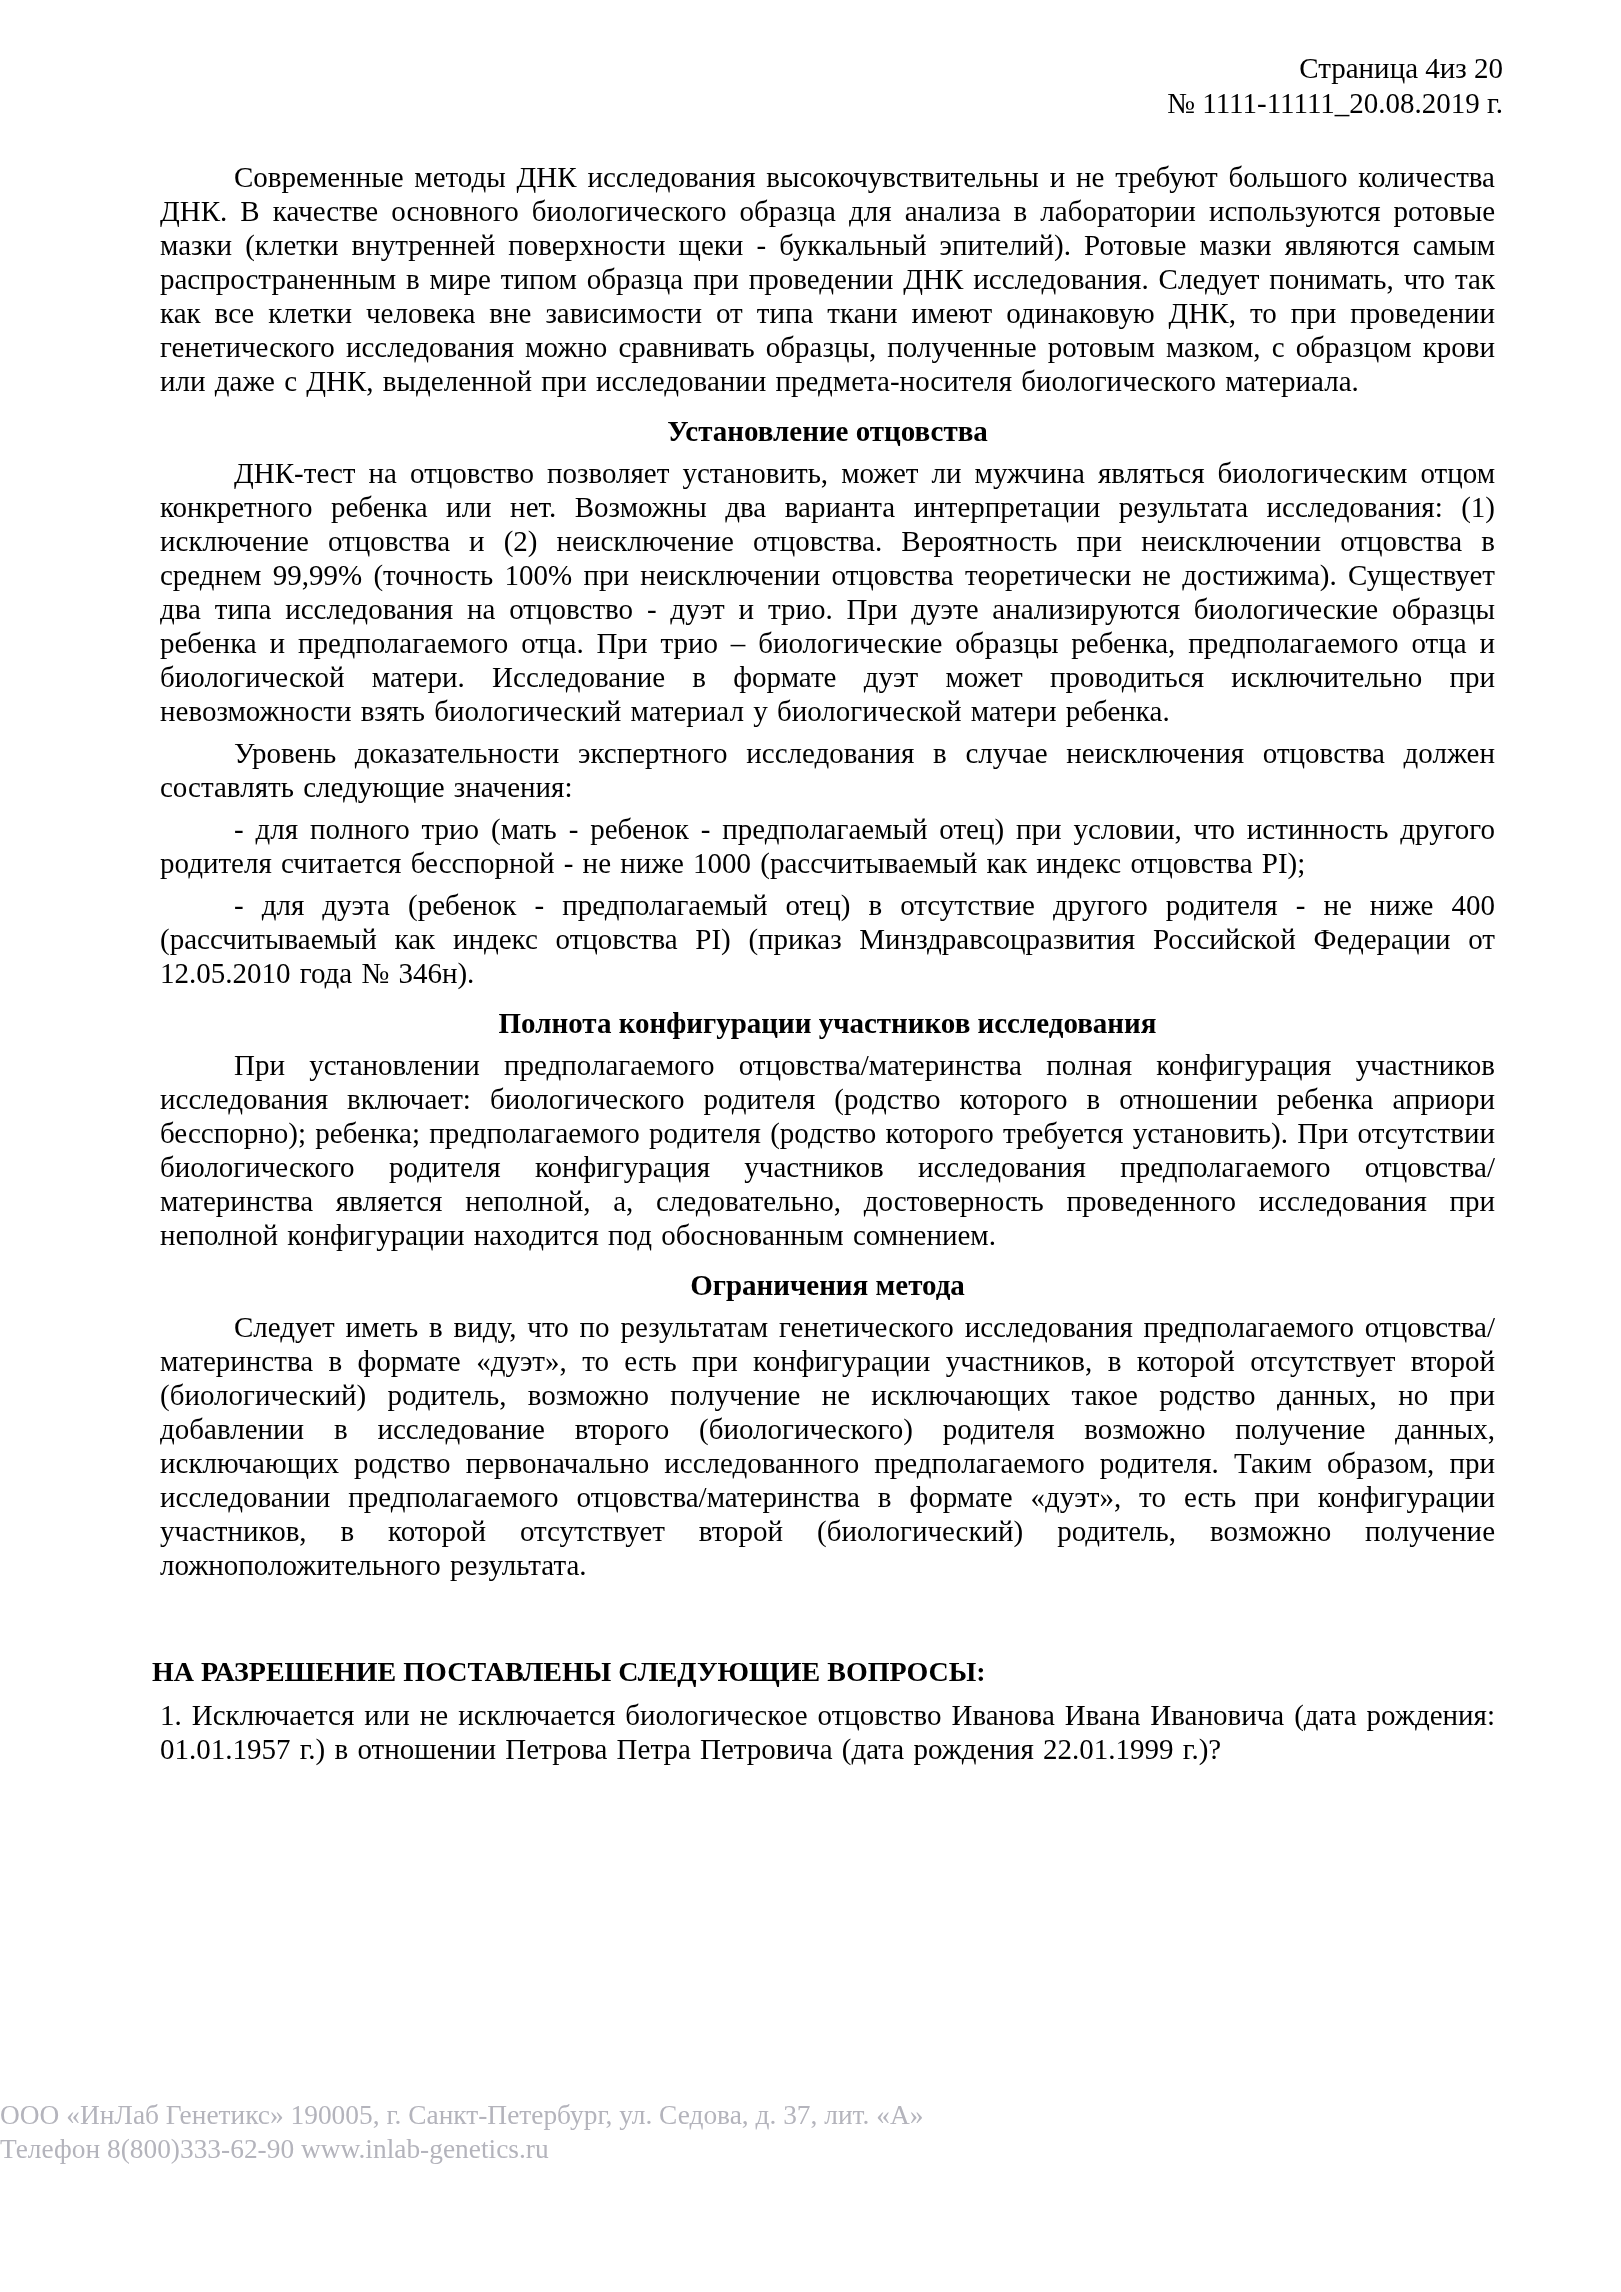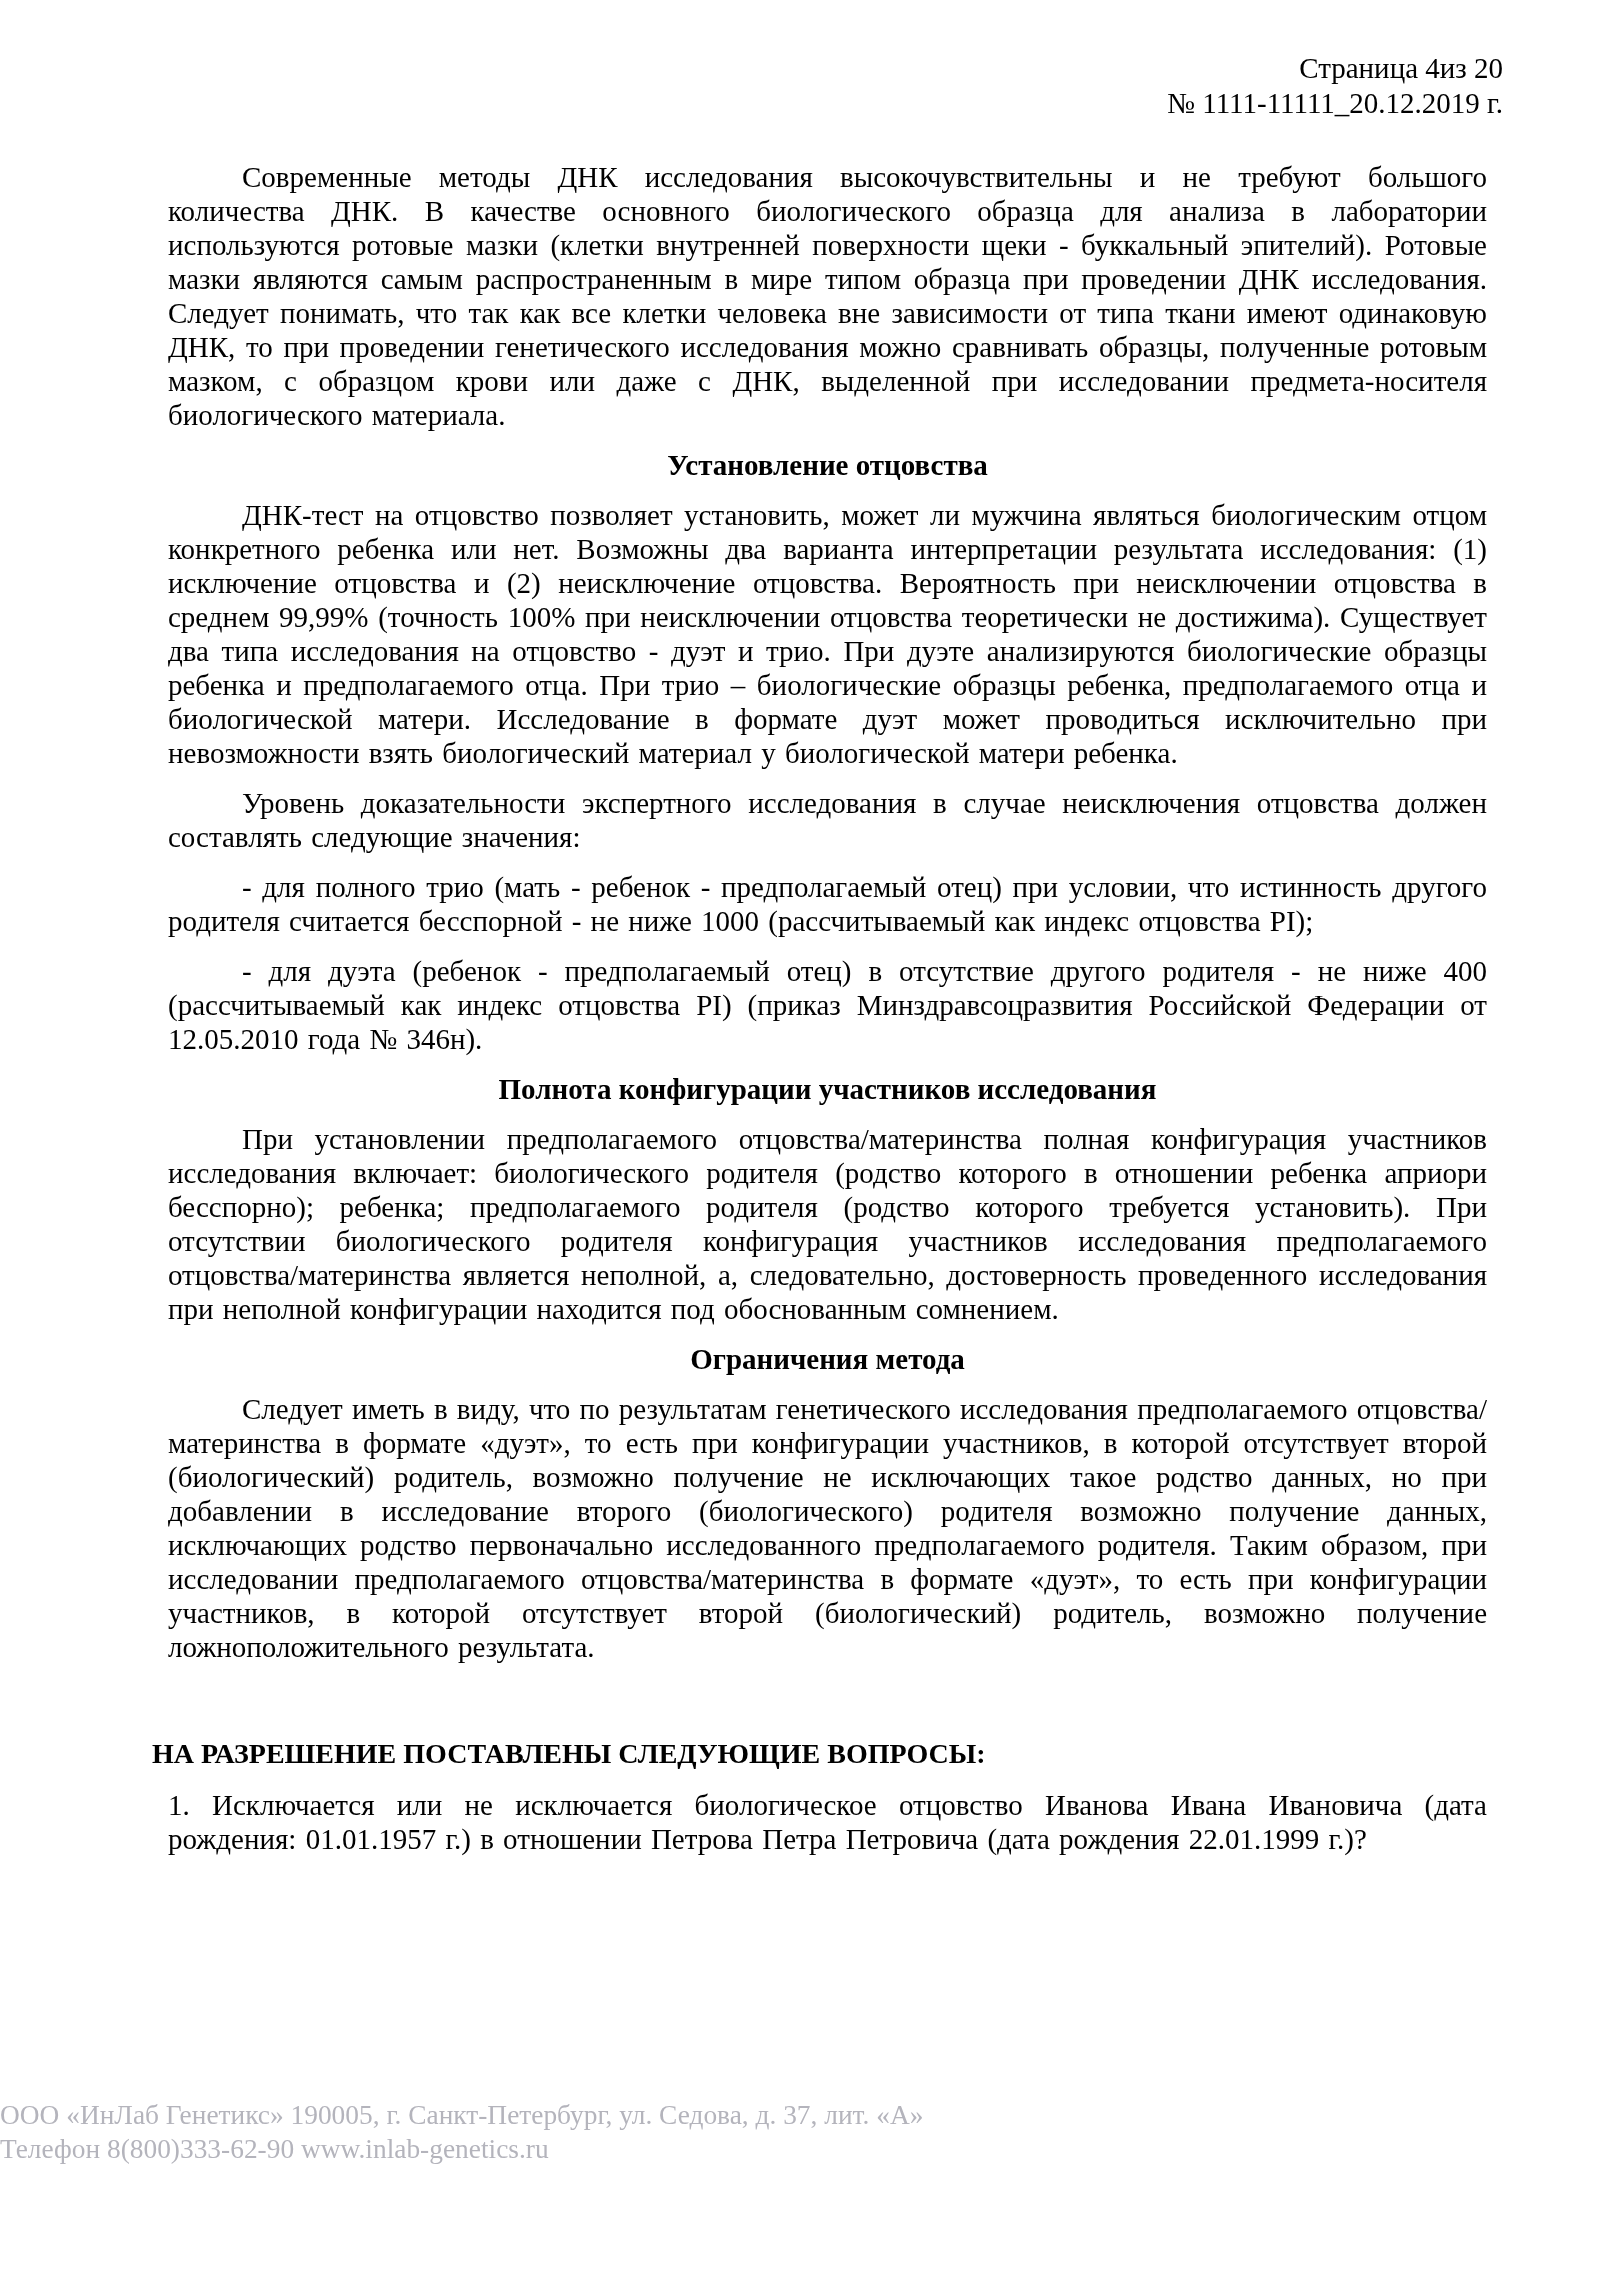--- a/index.html
+++ b/index.html
@@ -26,21 +26,21 @@
   .doc-header {
     text-align: right;
     font-size: 29px;
     line-height: 35px;
   }
   .doc-header div { white-space: nowrap; }
   .body-text {
     margin-top: 39px;
   }
   p.para {
-    margin: 16px;
+    margin: 8px;
     font-size: 29px;
     line-height: 34px;
     text-align: justify;
     text-indent: 74px;
     word-spacing: 2px;
   }
   p.para.no-indent { text-indent: 0; }
   h2.section-heading {
     margin: 16px 0 0 0;
     font-size: 29px;
@@ -67,21 +67,21 @@
   }
 </style>
 </head>
 <body>
 
 <div class="page">
   <div class="content">
 
     <div class="doc-header">
       <div>Страница 4из 20</div>
-      <div>№ 1111-11111_20.12.2019 г.</div>
+      <div>№ 1111-11111_20.08.2019 г.</div>
     </div>
 
     <div class="body-text">
       <p class="para">Современные методы ДНК исследования высокочувствительны и не требуют большого количества ДНК. В качестве основного биологического образца для анализа в лаборатории используются ротовые мазки (клетки внутренней поверхности щеки - буккальный эпителий). Ротовые мазки являются самым распространенным в мире типом образца при проведении ДНК исследования. Следует понимать, что так как все клетки человека вне зависимости от типа ткани имеют одинаковую ДНК, то при проведении генетического исследования можно сравнивать образцы, полученные ротовым мазком, с образцом крови или даже с ДНК, выделенной при исследовании предмета-носителя биологического материала.</p>
 
       <h2 class="section-heading">Установление отцовства</h2>
       <p class="para">ДНК-тест на отцовство позволяет установить, может ли мужчина являться биологическим отцом конкретного ребенка или нет. Возможны два варианта интерпретации результата исследования: (1) исключение отцовства и (2) неисключение отцовства. Вероятность при неисключении отцовства в среднем 99,99% (точность 100% при неисключении отцовства теоретически не достижима). Существует два типа исследования на отцовство - дуэт и трио. При дуэте анализируются биологические образцы ребенка и предполагаемого отца. При трио – биологические образцы ребенка, предполагаемого отца и биологической матери. Исследование в формате дуэт может проводиться исключительно при невозможности взять биологический материал у биологической матери ребенка.</p>
 
       <p class="para">Уровень доказательности экспертного исследования в случае неисключения отцовства должен составлять следующие значения:</p>
       <p class="para">- для полного трио (мать - ребенок - предполагаемый отец) при условии, что истинность другого родителя считается бесспорной - не ниже 1000 (рассчитываемый как индекс отцовства PI);</p>

